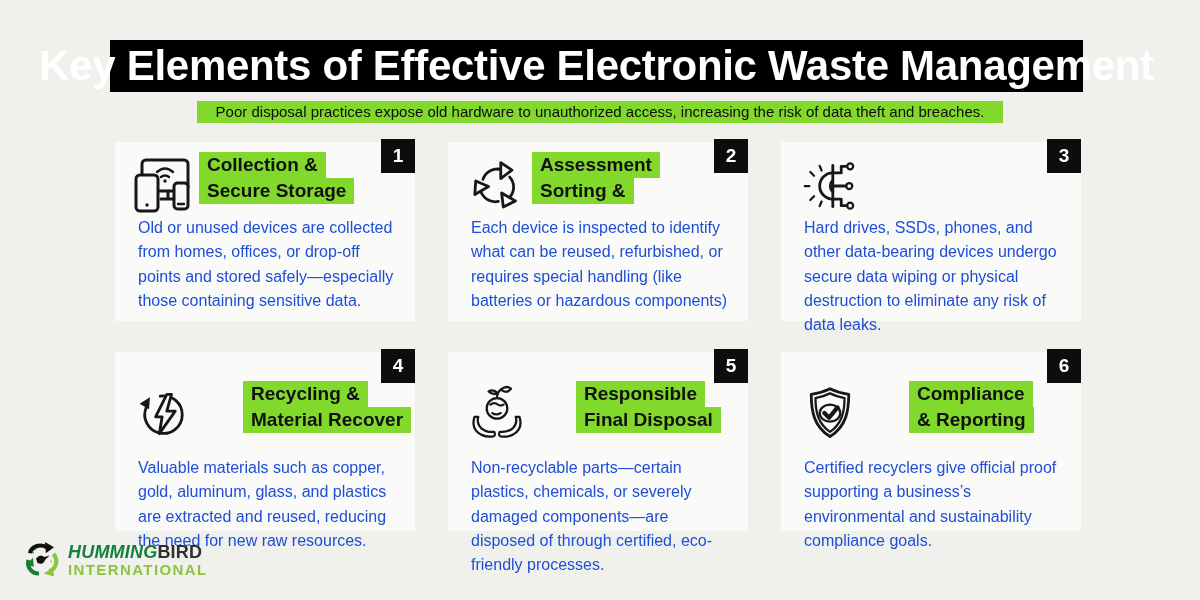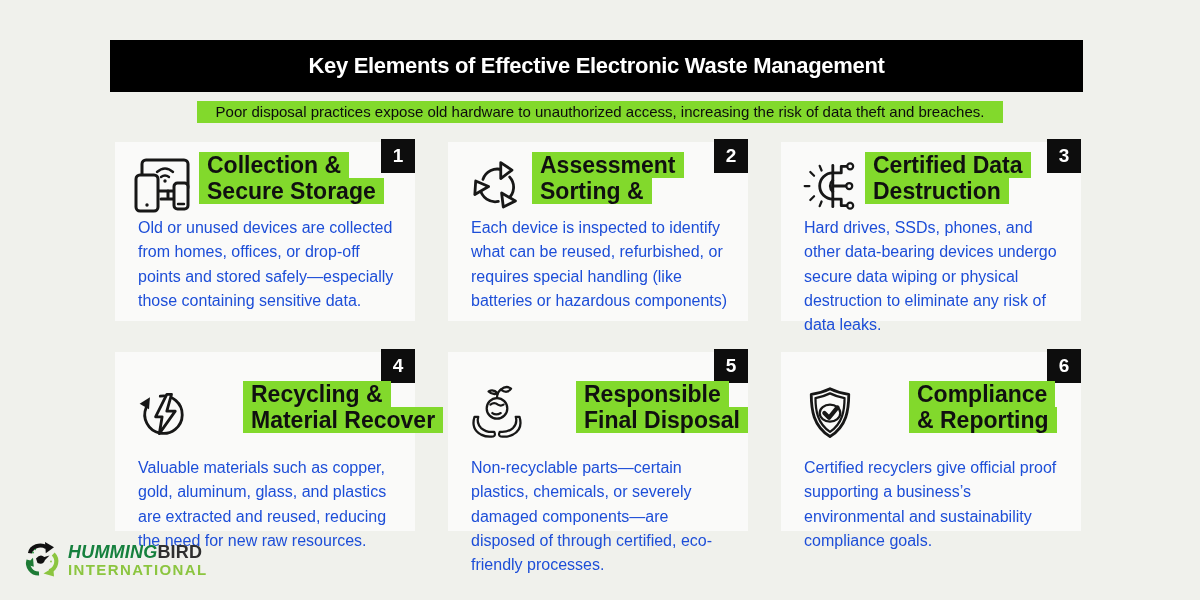--- a/index.html
+++ b/index.html
@@ -6,21 +6,21 @@
   html,body { width:1200px; height:600px; }
   body {
     font-family:"Liberation Sans", sans-serif;
     background:#F0F1EC;
     position:relative;
     overflow:hidden;
   }
   .banner {
     position:absolute; left:110px; top:40px; width:973px; height:52px;
     background:#000; color:#fff;
-    font-size:22px; font-weight:800; letter-spacing:-0.3px;
+    font-size:42px; font-weight:800; letter-spacing:-0.3px;
     display:flex; align-items:center; justify-content:center;
     white-space:nowrap;
   }
   .subtitle-wrap { position:absolute; top:101px; left:0; width:100%; text-align:center; }
   .subtitle {
     display:inline-block; background:#82D92C; color:#0C0C0C;
     font-size:15px; padding:2px 19px 3px;
   }
   .grid {
     position:absolute; left:115px; top:142px;
@@ -36,21 +36,21 @@
     background:#0D0D0D; color:#fff; font-size:19px; font-weight:bold;
     display:flex; align-items:center; justify-content:center;
   }
   .icon { position:absolute; left:17px; top:14px; width:64px; height:60px; }
   .icon svg { width:100%; height:100%; }
   .titleblock { position:absolute; left:84px; top:10px; }
   .row2 .icon { top:32px; }
   .row2 .titleblock { top:29px;padding-left:44px; }
   .hl {
     display:inline-block; background:#82D92C; color:#101010;
-    font-size:23px; font-weight:800; line-height:20px;
+    font-size:19px; font-weight:800; line-height:20px;
     padding:3px 8px; white-space:nowrap;
   }
   .body {
     position:absolute; left:23px; top:74px; width:259px;
     font-size:16px; line-height:1.52; color:#1d4ed8;
   }
   .row2 .body { top:104px; }
   .footer {
     position:absolute; left:24px; top:539px;
     display:flex; align-items:center; gap:8px;
@@ -132,24 +132,20 @@
       <svg viewBox="0 0 64 64">
         <path class="ln" d="M35 10 V54"></path>
         <path class="ln" d="M35 18 A14 14 0 0 0 35 46"></path>
         <path class="ln" d="M35 26 A8 8 0 0 0 35 38"></path>
         <path class="ln2" d="M15 21 L11 17 M10 32 H5 M15 43 L11 47 M23 15.5 L21 10.5 M23 48.5 L21 53.5"></path>
         <path class="ln" d="M35 18 H44 V11 H50 M35 32 H49 M35 46 H44 V53 H50"></path>
         <circle class="ln2" cx="53.5" cy="11" r="3.2"></circle>
         <circle class="ln2" cx="52.5" cy="32" r="3.2"></circle>
         <circle class="ln2" cx="53.5" cy="53" r="3.2"></circle>
       </svg>
-    </div>
-    <div class="titleblock">
-      <div><span class="hl">Certified Data</span></div>
-      <div><span class="hl">Destruction</span></div>
     </div>
     <p class="body">Hard drives, SSDs, phones, and other data-bearing devices undergo secure data wiping or physical destruction to eliminate any risk of data leaks.</p>
   </div>
 
   <div class="card row2">
     <div class="badge">4</div>
     <div class="icon">
       <svg viewBox="0 0 64 64">
         <path class="ln" d="M13 25 A20 20 0 1 0 28 13"></path>
         <polygon class="solid" points="6,21 17,14 16,27"></polygon>

